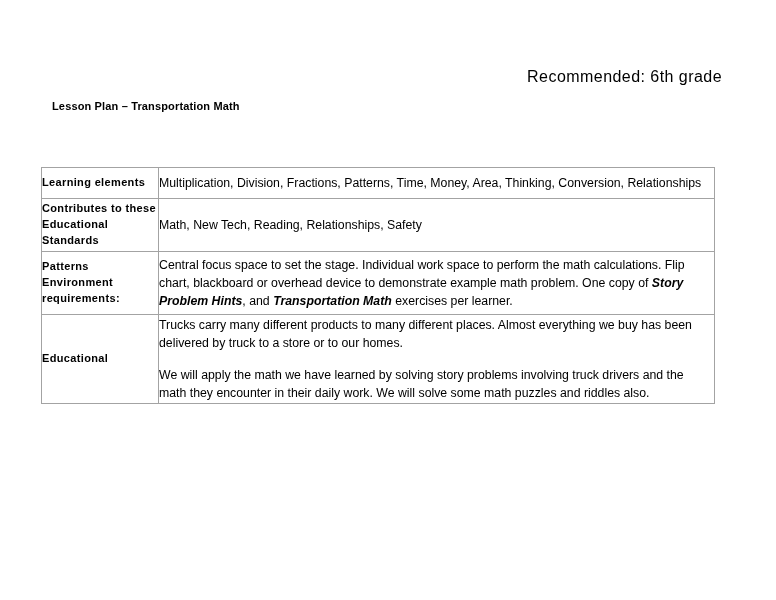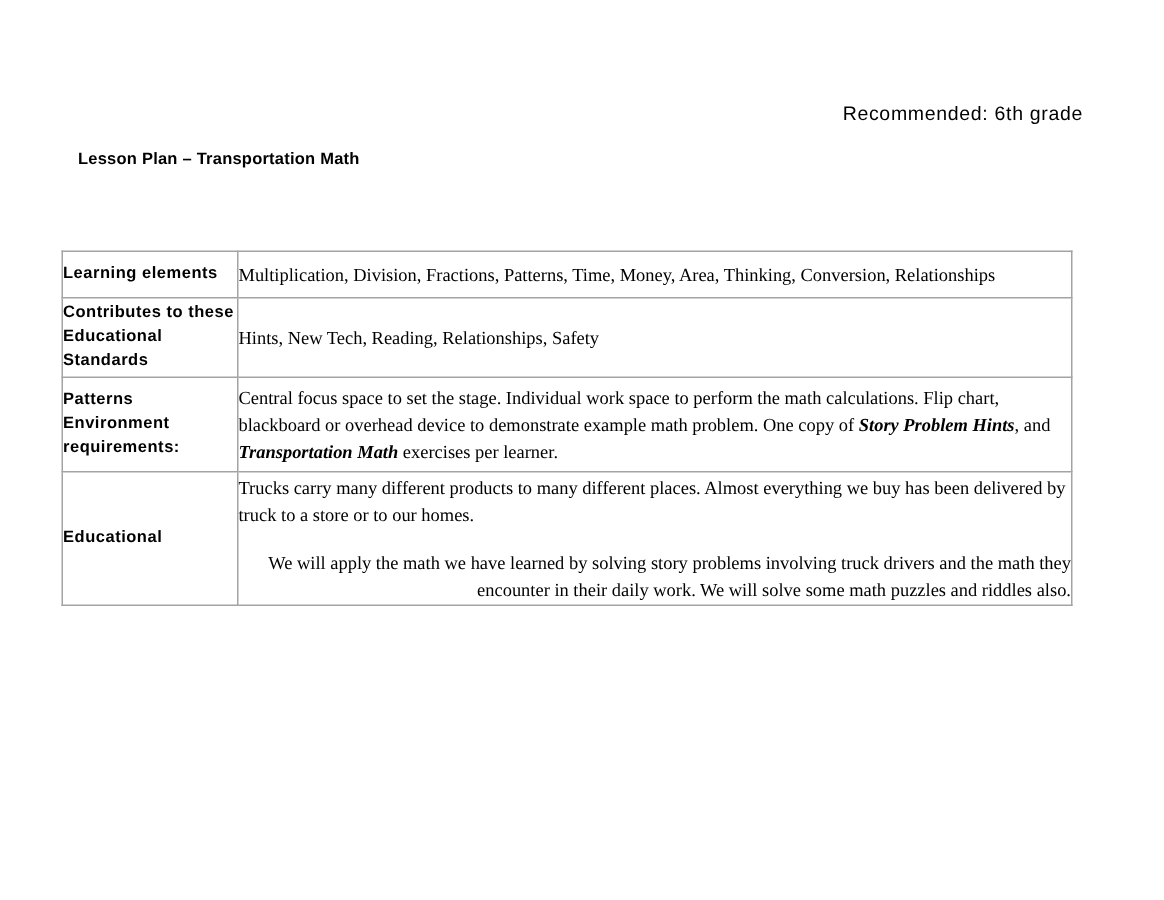--- a/index.html
+++ b/index.html
@@ -22,21 +22,21 @@
     width: 776px;
     height: 600px;
   }
 
   
   .recommended {
     position: absolute;
     right: 54px;
     top: 68px;
     font-family: "Liberation Sans", sans-serif;
-    font-size: 13px;
+    font-size: 16px;
     letter-spacing: 0.45px;
     color: #000;
     white-space: nowrap;
   }
 
   .doc-title {
     position: absolute;
     left: 52px;
     top: 100px;
     font-family: "Liberation Sans", sans-serif;
@@ -65,32 +65,31 @@
   }
   .cell-label {
     font-family: "Liberation Sans", sans-serif;
     font-size: 11px;
     font-weight: bold;
     letter-spacing: 0.35px;
     line-height: 1.45;
     padding: 9px 6px 9px 10px;
   }
   .cell-body {
-    font-family: Liberation Serif, serif;
+    font-family: Liberation Sans, sans-serif;
     font-size: 12.3px;
     line-height: 1.48;
     padding: 9px 10px 9px 9px;
     vertical-align: middle;
   }
   .cell-body p {
     margin: 0;
   }
   .cell-body p + p {
     margin-top: 14px;
-    text-align: right;
   }
   .term {
     font-weight: bold;
     font-style: italic;
   }
 
   
   .row-1 td { height: 30px; }
   .row-2 td { height: 52px; }
   .row-3 td { height: 44px; }
@@ -126,21 +125,21 @@
       <col>
     </colgroup>
     <tbody>
       <tr class="row-1">
         <td class="cell-label">Learning elements</td>
         <td class="cell-body">Multiplication, Division, Fractions, Patterns, Time, Money, Area, Thinking, Conversion, Relationships</td>
       </tr>
 
       <tr class="row-2">
         <td class="cell-label">Contributes to these Educational Standards</td>
-        <td class="cell-body">Hints, New Tech, Reading, Relationships, Safety</td>
+        <td class="cell-body">Math, New Tech, Reading, Relationships, Safety</td>
       </tr>
 
 
       <tr class="row-4">
         <td class="cell-label">Patterns Environment requirements:</td>
         <td class="cell-body">
           <p><span>Central focus space to set the stage.  Individual work space to perform the math calculations.  Flip chart, blackboard or overhead device to demonstrate example math problem.  One copy of </span><span class="term">Story Problem Hints</span><span>, and </span><span class="term">Transportation Math</span><span> exercises per learner.</span></p>
         </td>
       </tr>
 

